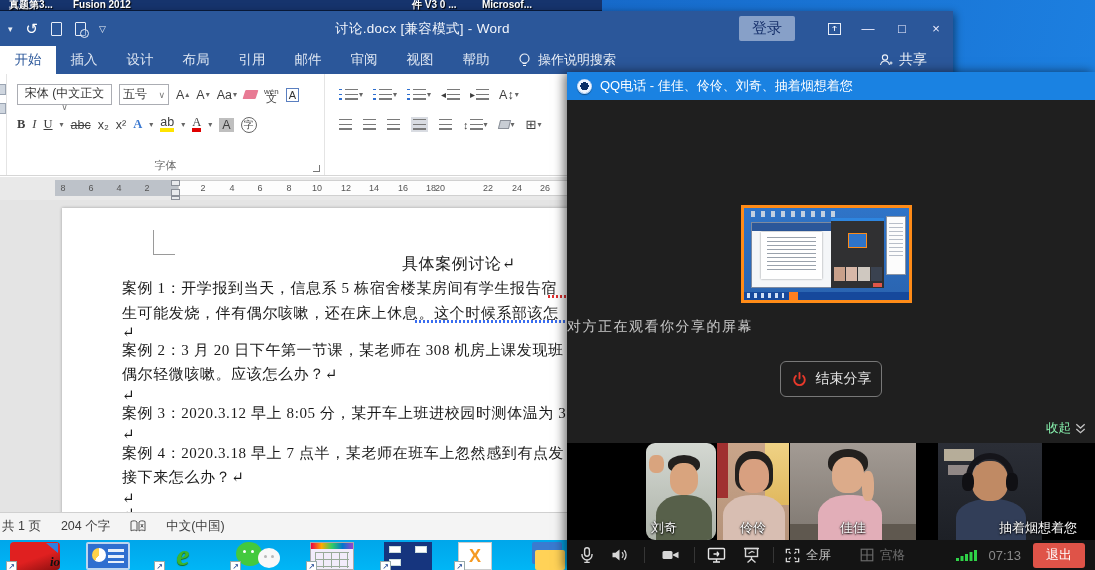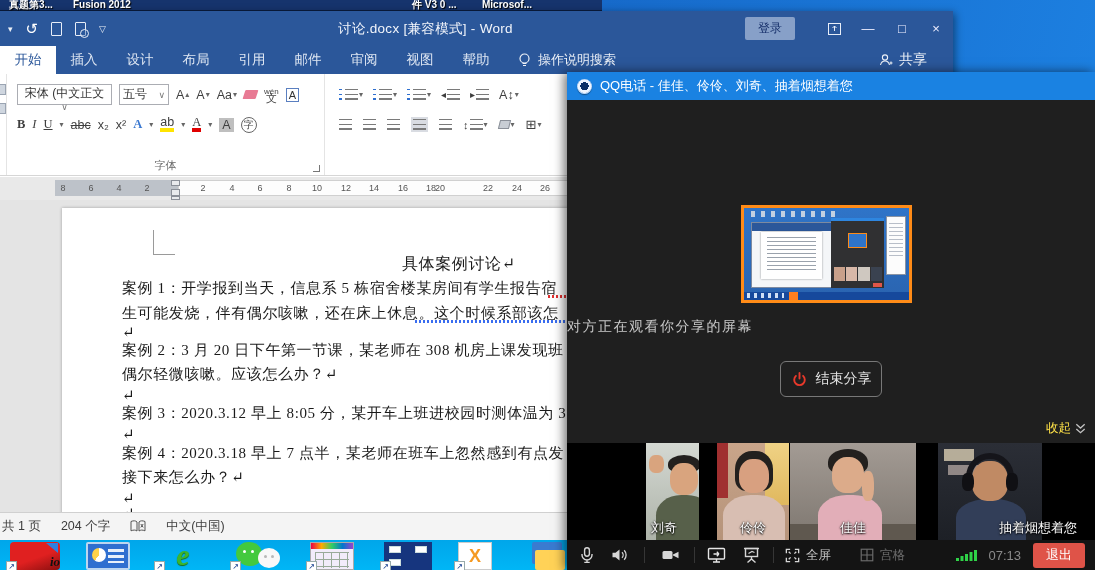--- a/index.html
+++ b/index.html
@@ -40,21 +40,21 @@
 
   
   .word-window { position:absolute; left:-8px; top:11px; width:961px; height:529px; background:#fff; box-shadow:2px 2px 8px rgba(0,0,0,.45); }
   .word-titlebar { position:absolute; top:0; left:0; right:0; height:35px; background:#2b579a; display:flex; align-items:center; color:#fff; }
   .qat { display:flex; align-items:center; gap:13px; margin-left:16px; }
   .qat-caret { font-size:9px; opacity:.9; }
   .ico-undo { font-size:15px; line-height:15px; }
   .ico-doc { width:11px; height:14px; border:1px solid #e8eef8; border-radius:1px; display:inline-block; }
   .ico-docmag { position:relative; } .ico-docmag::after { content:""; position:absolute; right:-4px; bottom:-3px; width:7px; height:7px; border:1.5px solid #e8eef8; border-radius:50%; background:rgba(43,87,154,.4); }
   .word-title { flex:1; text-align:center; font-size:13.5px; letter-spacing:.3px; color:#f2f5fb; }
-  .login-btn { background:#87a0c8; color:#17306b; font-size:12px; padding:3px 13px; border-radius:2px; margin-right:22px; }
+  .login-btn { background:#87a0c8; color:#17306b; font-size:15px; padding:3px 13px; border-radius:2px; margin-right:22px; }
   .win-controls { display:flex; align-items:center; gap:0; }
   .wc { width:34px; text-align:center; font-size:13px; color:#eef; }
   .ribbon-display-icon { width:34px; text-align:center; }
   .ribbon-display-icon svg { vertical-align:middle; }
   .word-tabs { position:absolute; top:35px; left:0; right:0; height:28px; background:#2b579a; display:flex; align-items:stretch; color:#dfe7f3; font-size:13.5px; }
   .tab { padding:0 14.5px; display:flex; align-items:center; }
   .tab.active { background:#fff; color:#2b579a; }
   .tab:first-child { margin-left:8px; }
   .tab-search { display:flex; align-items:center; gap:7px; margin-left:14px; font-size:13px; color:#eef2f8; }
   .share-btn { margin-left:auto; margin-right:26px; display:flex; align-items:center; gap:6px; font-size:14px; color:#eef2f8; }
@@ -127,24 +127,24 @@
   .m-qq .v { position:absolute; left:4%; bottom:10%; width:92%; height:22%; display:flex; gap:1px; }
   .m-qq .v i { flex:1; } .m-qq .v i:nth-child(1){background:#c9a08a;} .m-qq .v i:nth-child(2){background:#d8b8a8;} .m-qq .v i:nth-child(3){background:#cfc8c0;} .m-qq .v i:nth-child(4){background:#3a4250;}
   .m-qq .r { position:absolute; right:4%; bottom:1%; width:18%; height:7%; background:#e05648; }
   .m-chat { position:absolute; left:86%; top:9%; width:12%; height:64%; background:#fcfcfc; border:1px solid #8a94a4; }
   .m-chat::after { content:""; position:absolute; left:12%; top:10%; width:76%; height:60%; background:repeating-linear-gradient(#b8bec8 0 1px, transparent 1px 4px); }
   .m-taskbar { position:absolute; left:0; bottom:0; width:100%; height:9%; background:#16499c; }
   .m-taskbar i { position:absolute; left:27%; top:0; width:6%; height:100%; background:#ff7f1f; }
   .m-taskbar::after { content:""; position:absolute; left:2%; top:20%; width:22%; height:60%; background:repeating-linear-gradient(90deg,#cfe0f5 0 3px, transparent 3px 7px); }
   .share-caption { position:absolute; top:218px; left:0; width:100%; color:#c9c9c9; font-size:14px; letter-spacing:1.5px; }
   .end-share-btn { position:absolute; top:261px; left:50%; transform:translateX(-50%); width:102px; height:36px; border:1px solid #787878; border-radius:6px; background:transparent; color:#e4e4e4; font-size:14px; display:flex; align-items:center; justify-content:center; gap:8px; cursor:pointer; }
-  .collapse-btn { position:absolute; top:320px; right:8px; display:flex; align-items:center; gap:3px; color:#fde047; font-size:12.5px; }
+  .collapse-btn { position:absolute; top:320px; right:8px; display:flex; align-items:center; gap:3px; color:#86efac; font-size:12.5px; }
   .video-strip { position:absolute; top:343px; left:0; width:100%; height:97px; background:#000; }
   .vt { position:absolute; top:0; height:97px; overflow:hidden; }
-  .vt1 { left:79px; width:53px; background:linear-gradient(#d4d8d2,#adb3a9); }
+  .vt1 { left:79px; width:70px; background:linear-gradient(#d4d8d2,#adb3a9);border-radius:9px; }
   .vt2 { left:150px; width:72px; background:linear-gradient(#c9a58a,#b5937a); }
   .vt3 { left:223px; width:126px; background:linear-gradient(#a39b94,#7e7770); }
   .vt4 { left:350px; width:168px; background:#000; }
   .vt4-inner { position:absolute; left:21px; top:0; width:104px; height:97px; background:linear-gradient(#2b2e36,#1d2026); overflow:hidden; }
   .vname { position:absolute; bottom:3px; color:#fff; font-size:13px; text-shadow:0 1px 2px #000, 0 0 2px #000; white-space:nowrap; z-index:3; }
   .vn-left { left:5px; } .vn-center { left:50%; transform:translateX(-50%); } .vn-right { right:8px; }
   .ph-head { position:absolute; border-radius:45% 45% 42% 42%; z-index:2; }
   .ph-hair { position:absolute; border-radius:50% 50% 40% 40%; background:#23201e; z-index:1; }
   .ph-torso { position:absolute; border-radius:45% 45% 0 0; z-index:1; }
   .t1-hand { position:absolute; left:3px; top:12px; width:15px; height:18px; background:#d9a47e; border-radius:40%; }

